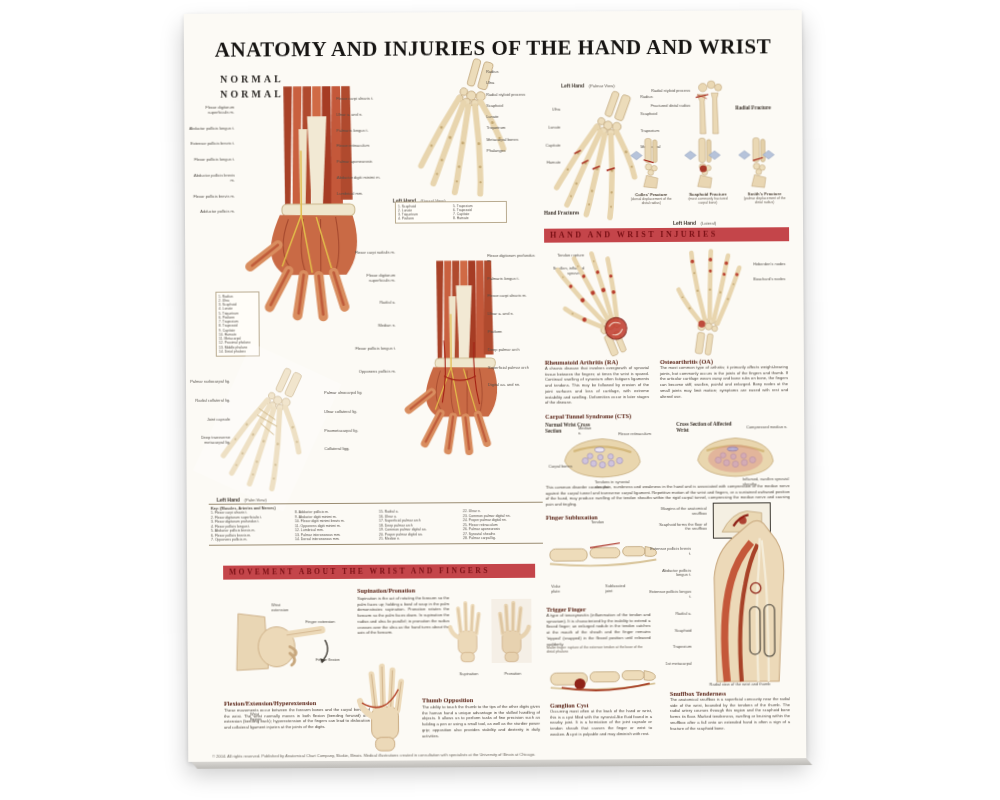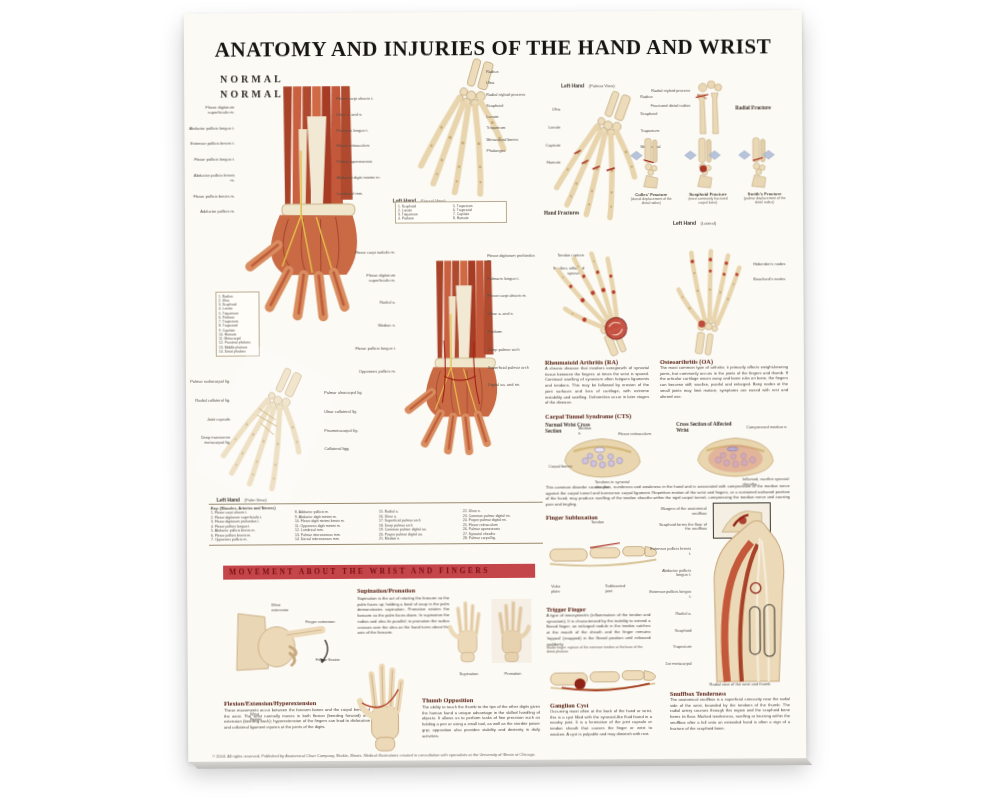--- a/index.html
+++ b/index.html
@@ -483,20 +483,21 @@
           <span class="n" data-name="fracture-name">Smith's Fracture</span>
           <span class="s" data-name="fracture-sub">(palmar displacement of the distal radius)</span>
         </div>
         </div>
     </div>
     <div class="abs" style="left:488px;top:200px;" data-name="lateral-caption">
       <span class="cap-b" data-name="caption-bold">Left Hand</span>
       <span class="cap-n" data-name="caption-sub">(Lateral)</span>
     </div>
 
+    <div class="abs banner big" style="left:359px;top:217px;width:245px;letter-spacing:2.5px;" data-name="injuries-banner">HAND AND WRIST INJURIES</div>
 
     <div class="abs lbls left" style="left:357px;top:242px;width:42px;gap:8px;" data-name="ra-labels">
         <span data-name="label">Tendon rupture</span>
         <span data-name="label">Swollen, inflamed synovium</span>
       </div>
     <svg class="illus" style="left:366px;top:238px;width:96px;height:108px;" viewBox="0 0 100 150" data-name="ra-hand-illustration">
       <g transform="rotate(-22 50 75)">
         <use href="#skelhand"></use>
         <g fill="#b5291f" opacity=".85">
           <circle cx="30" cy="62" r="3"></circle>

